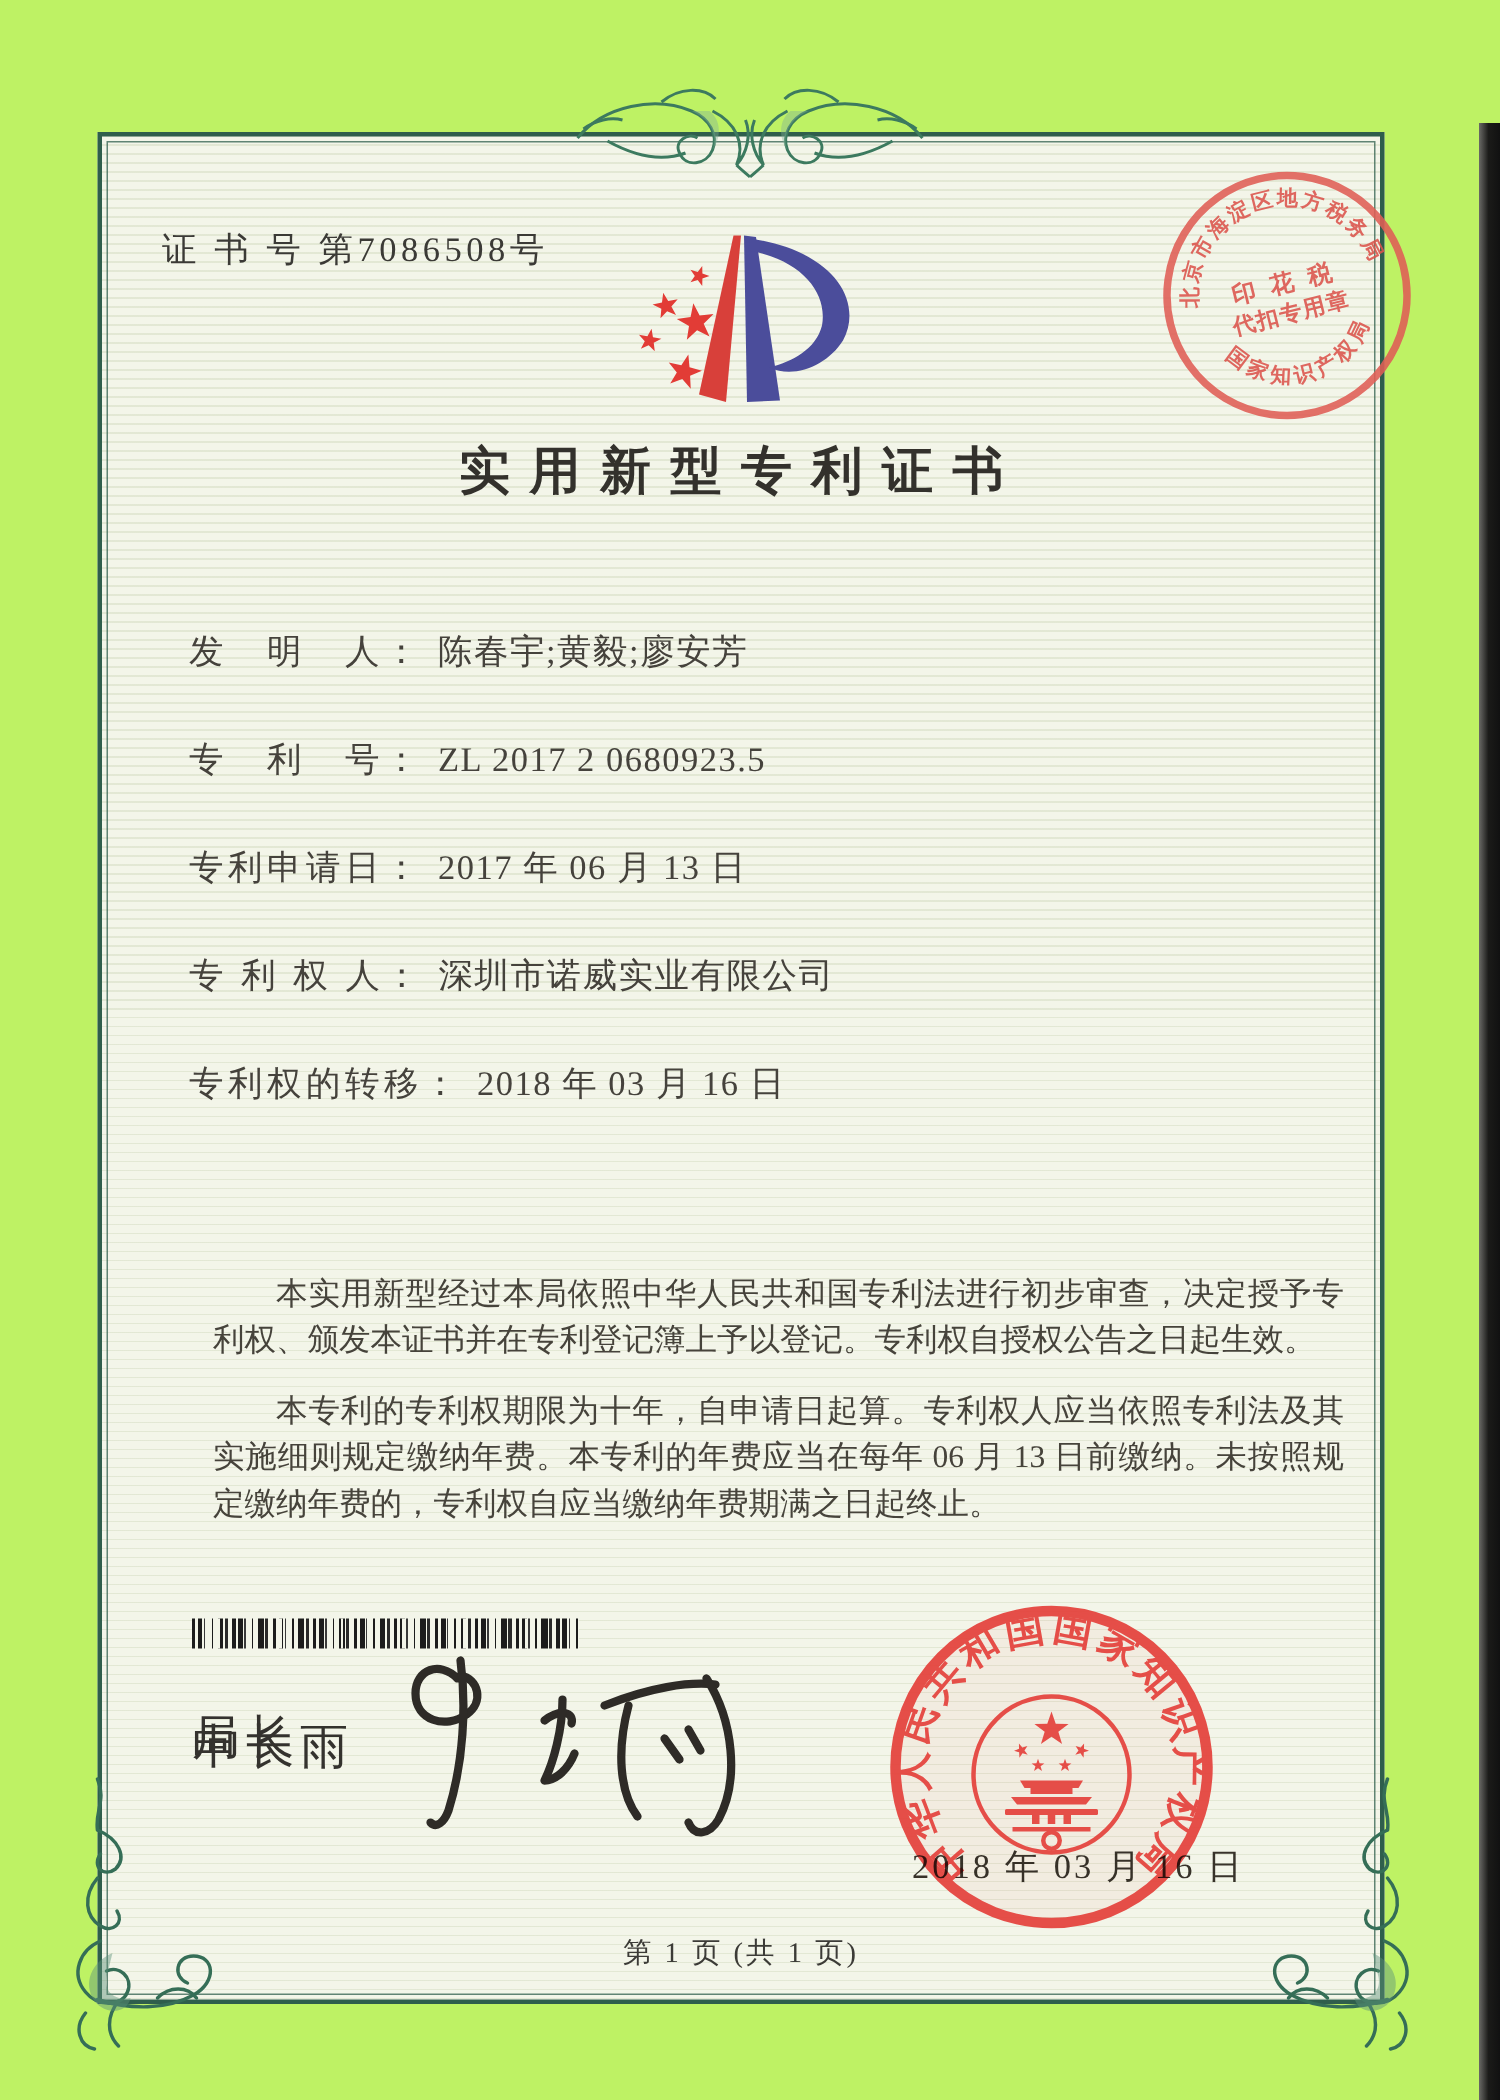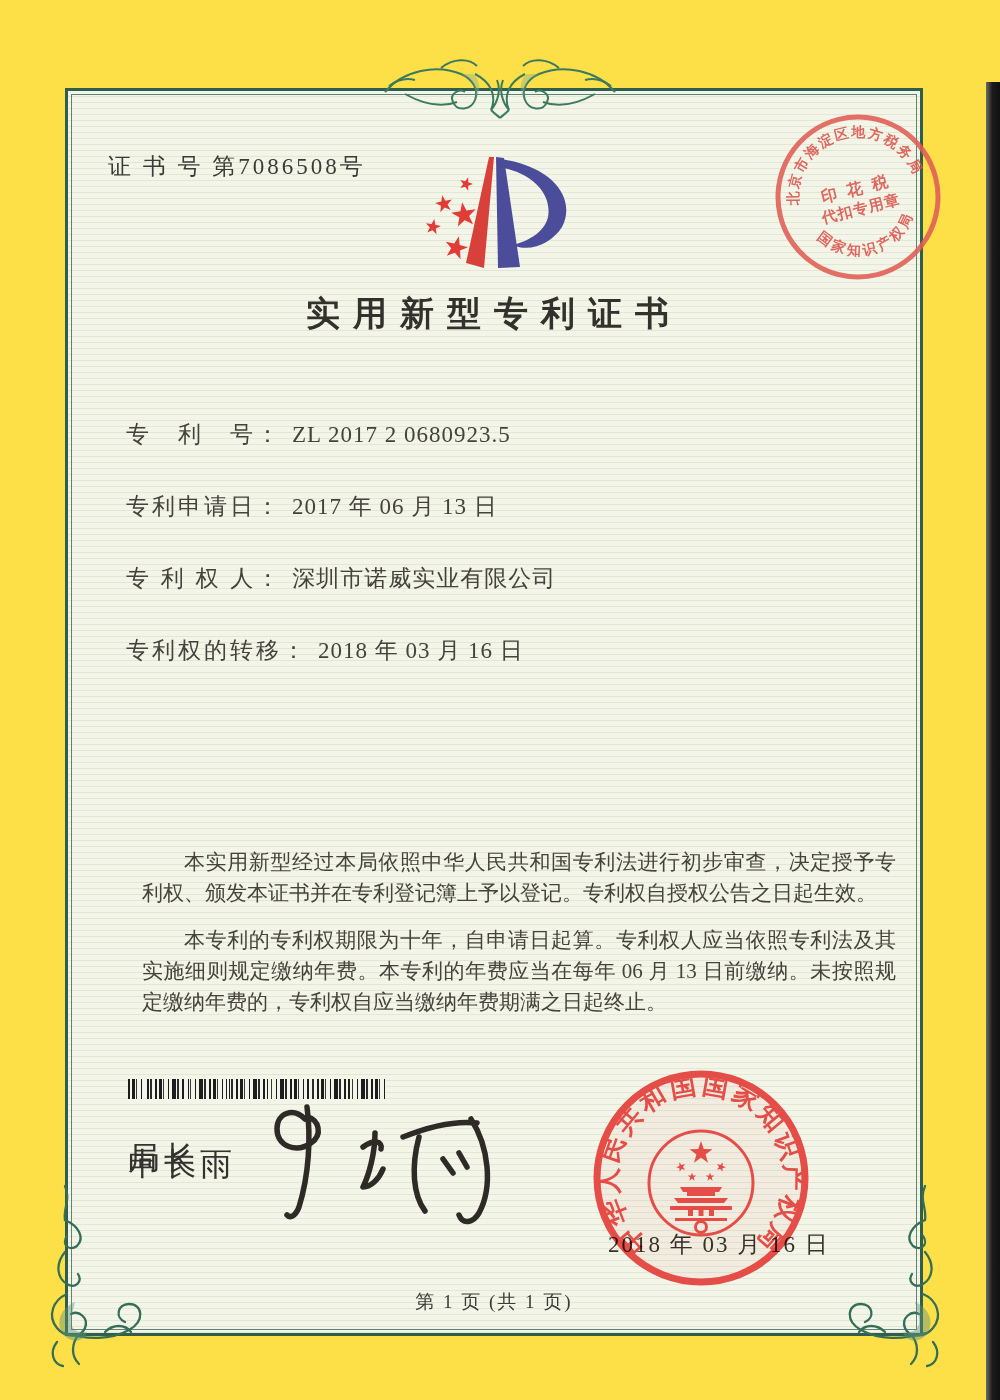--- a/index.html
+++ b/index.html
@@ -1,18 +1,18 @@
 <!DOCTYPE html>
 <html><head>
 <meta charset="utf-8">
 <style>
   html,body{margin:0;padding:0;background:#e8e8e6;}
   .page{
     position:relative;width:1000px;height:1400px;margin:0 auto;
-    background:#fde047;overflow:hidden;
+    background:#bef264;overflow:hidden;
     font-family:"Liberation Serif","DejaVu Serif",serif;
     color:#3e3b35;
   }
   .scan-edge{
     position:absolute;right:0;top:82px;bottom:0;width:14px;
     background:linear-gradient(90deg,#6a6a66 0,#1b1b19 45%,#111 100%);
   }
   .frame{
     position:absolute;left:65px;top:88px;width:858px;height:1248px;
     border:3px solid #2f5e4c;box-sizing:border-box;
@@ -107,20 +107,23 @@
           <textPath href="#ts-bot" startOffset="50%" text-anchor="middle">国家知识产权局</textPath>
         </text>
         <text x="100" y="97" text-anchor="middle" font-size="16" letter-spacing="3" font-weight="bold">印 花 税</text>
         <text x="100" y="117" text-anchor="middle" font-size="15" letter-spacing="1" font-weight="bold">代扣专用章</text>
       </g>
     </svg>
 
     <h1 class="title">实用新型专利证书</h1>
 
     <div class="fields">
+      <div class="field-row">
+        <span class="field-label">发　明　人：</span><span class="field-value">陈春宇;黄毅;廖安芳</span>
+      </div>
       <div class="field-row">
         <span class="field-label">专　利　号：</span><span class="field-value">ZL 2017 2 0680923.5</span>
       </div>
       <div class="field-row">
         <span class="field-label">专利申请日：</span><span class="field-value">2017 年 06 月 13 日</span>
       </div>
       <div class="field-row">
         <span class="field-label">专 利 权 人：</span><span class="field-value">深圳市诺威实业有限公司</span>
       </div>
       <div class="field-row">

